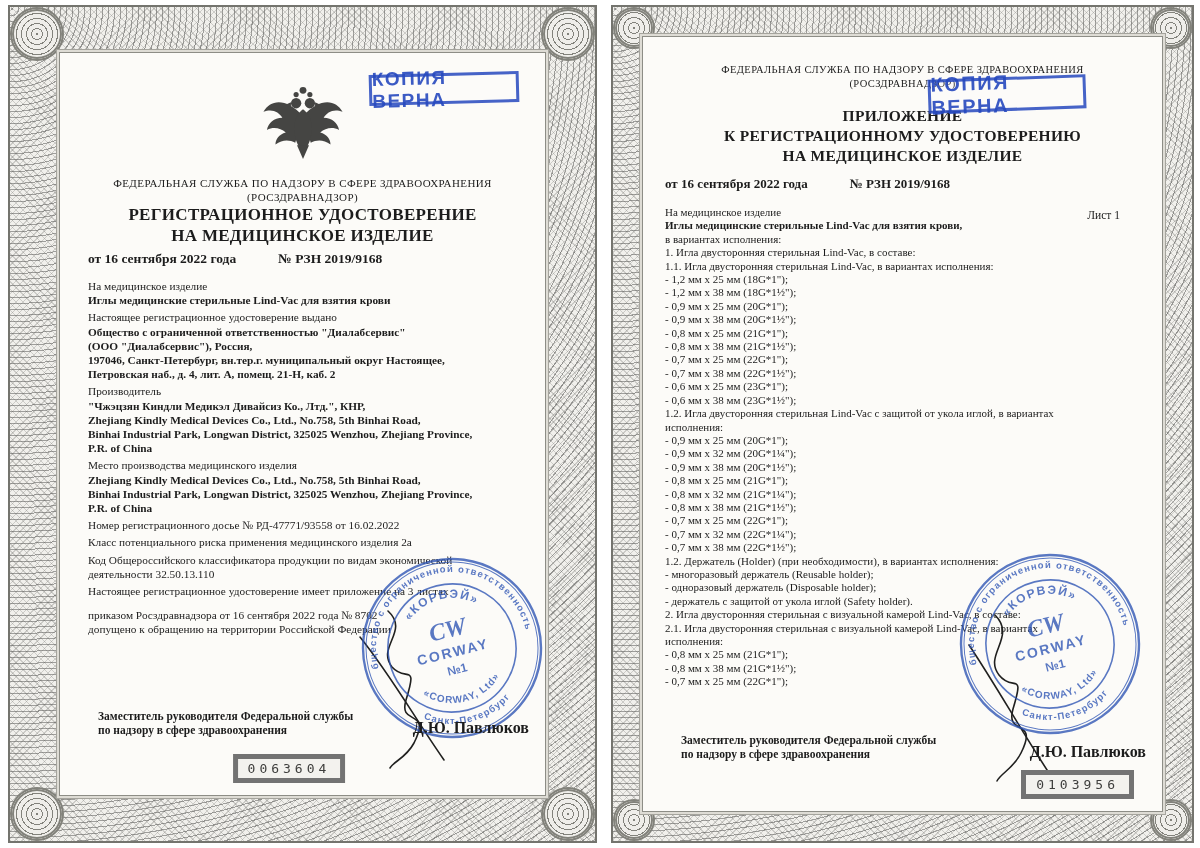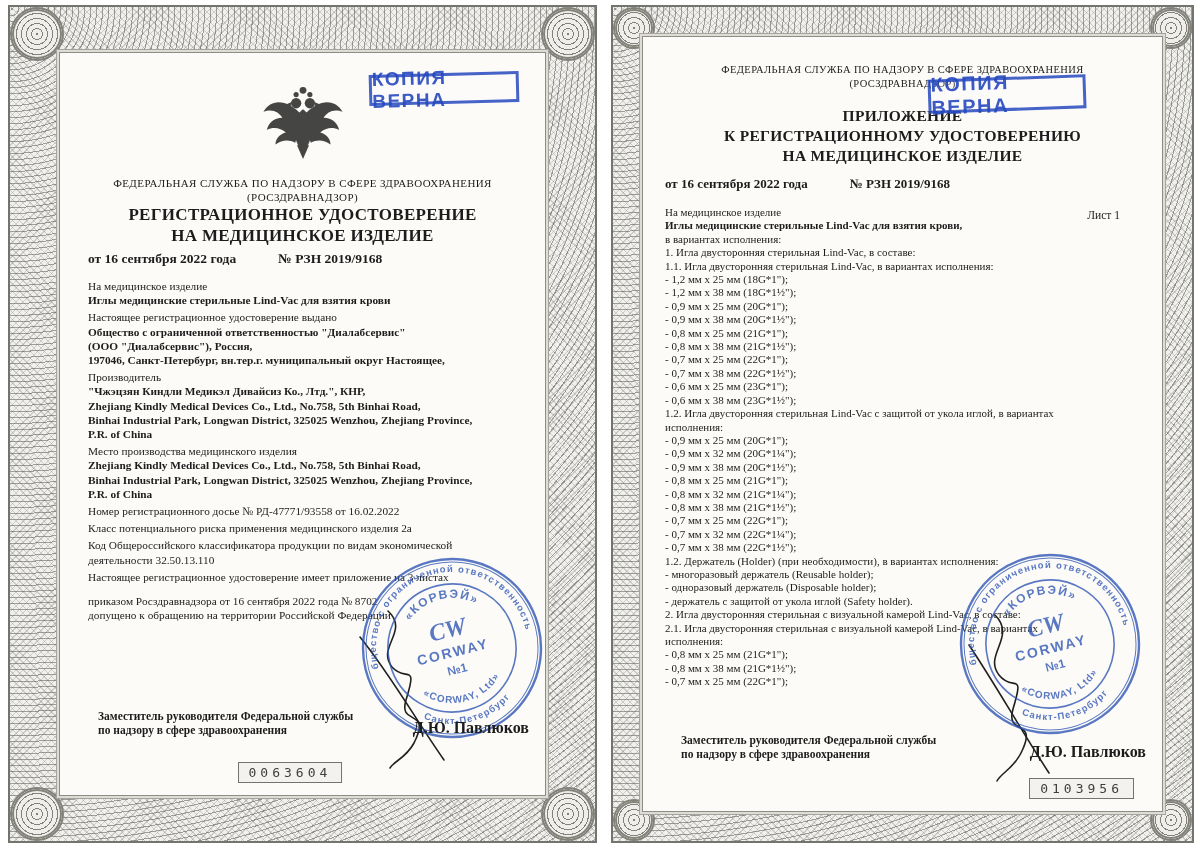--- a/index.html
+++ b/index.html
@@ -78,21 +78,21 @@
   .sig-l{left:288px;top:552px;width:130px;height:165px}
   .sig-r{left:318px;top:572px;width:105px;height:175px}
 
   .sigblock{position:absolute;left:38px;right:16px;display:flex;justify-content:space-between;align-items:flex-end}
   .sigblock-l{bottom:58px}
   .sigblock-r{bottom:50px}
   .sigtitles{font-size:11.5px;line-height:14px;font-weight:bold}
   .signer{font-size:16px;font-weight:bold}
 
   .serial{position:absolute;font-family:"DejaVu Sans Mono",monospace;font-size:13px;
-    letter-spacing:4px;color:#3e3e3c;background:#f3f2ee;padding:2px 10px;border:1px solid #737373}
+    letter-spacing:4px;color:#3e3e3c;background:#f3f2ee;padding:2px 10px;border:5px solid #737373}
   .serial-l{bottom:12px;left:50%;transform:translateX(-62%)}
   .serial-r{bottom:12px;right:28px}
 </style>
 </head>
 <body>
 
 <div class="page page-left">
   <div class="rosette r-lg tl"></div>
   <div class="rosette r-lg tr"></div>
   <div class="rosette r-lg bl"></div>
@@ -134,20 +134,21 @@
       <span class="num">№ РЗН 2019/9168</span>
     </div>
 
     <div class="body-l">
         <div class="ln">На медицинское изделие</div>
         <div class="ln b">Иглы медицинские стерильные Lind-Vac для взятия крови</div>
         <div class="ln gap">Настоящее регистрационное удостоверение выдано</div>
         <div class="ln b">Общество с ограниченной ответственностью "Диалабсервис"</div>
         <div class="ln b">(ООО "Диалабсервис"), Россия,</div>
         <div class="ln b">197046, Санкт-Петербург, вн.тер.г. муниципальный округ Настоящее,</div>
+        <div class="ln b">Петровская наб., д. 4, лит. А, помещ. 21-Н, каб. 2</div>
         <div class="ln gap">Производитель</div>
         <div class="ln b">"Чжэцзян Киндли Медикэл Дивайсиз Ко., Лтд.", КНР,</div>
         <div class="ln b">Zhejiang Kindly Medical Devices Co., Ltd., No.758, 5th Binhai Road,</div>
         <div class="ln b">Binhai Industrial Park, Longwan District, 325025 Wenzhou, Zhejiang Province,</div>
         <div class="ln b">P.R. of China</div>
         <div class="ln gap">Место производства медицинского изделия</div>
         <div class="ln b">Zhejiang Kindly Medical Devices Co., Ltd., No.758, 5th Binhai Road,</div>
         <div class="ln b">Binhai Industrial Park, Longwan District, 325025 Wenzhou, Zhejiang Province,</div>
         <div class="ln b">P.R. of China</div>
         <div class="ln gap">Номер регистрационного досье № РД-47771/93558 от 16.02.2022</div>

